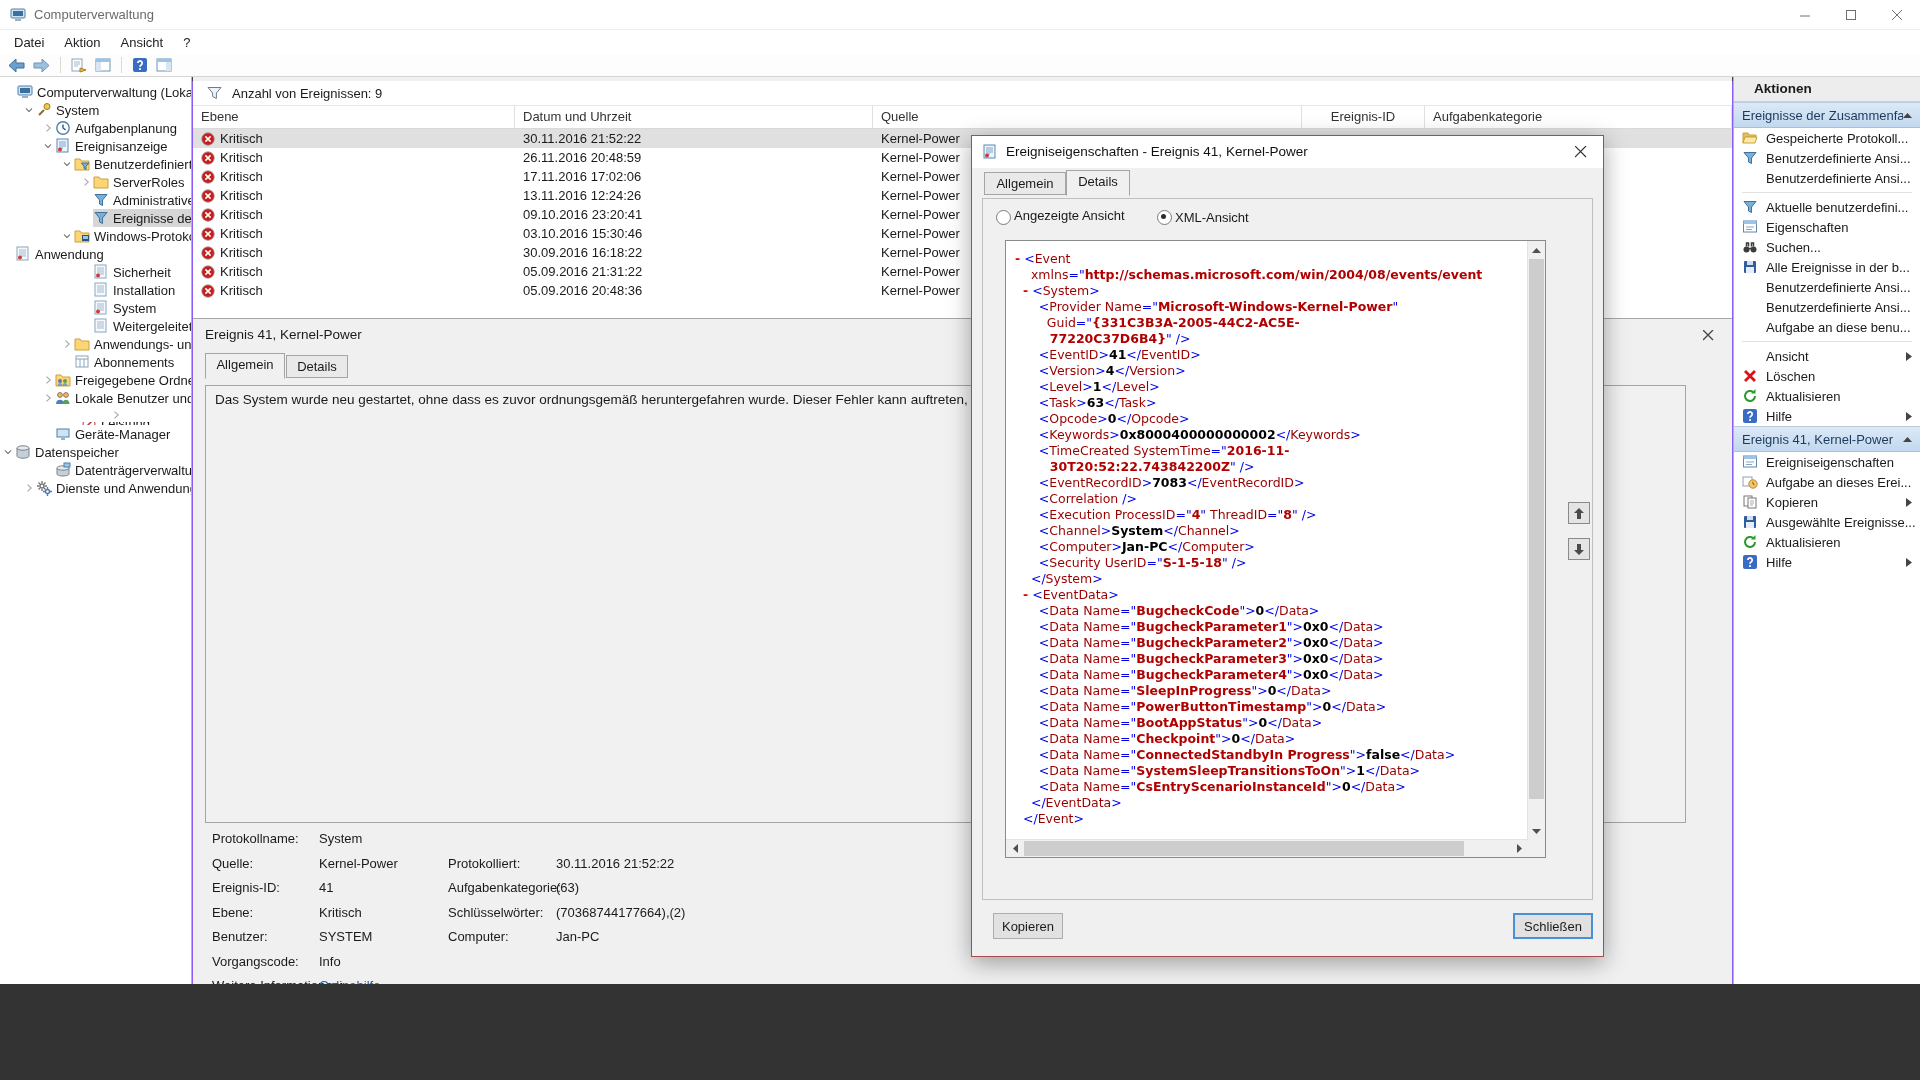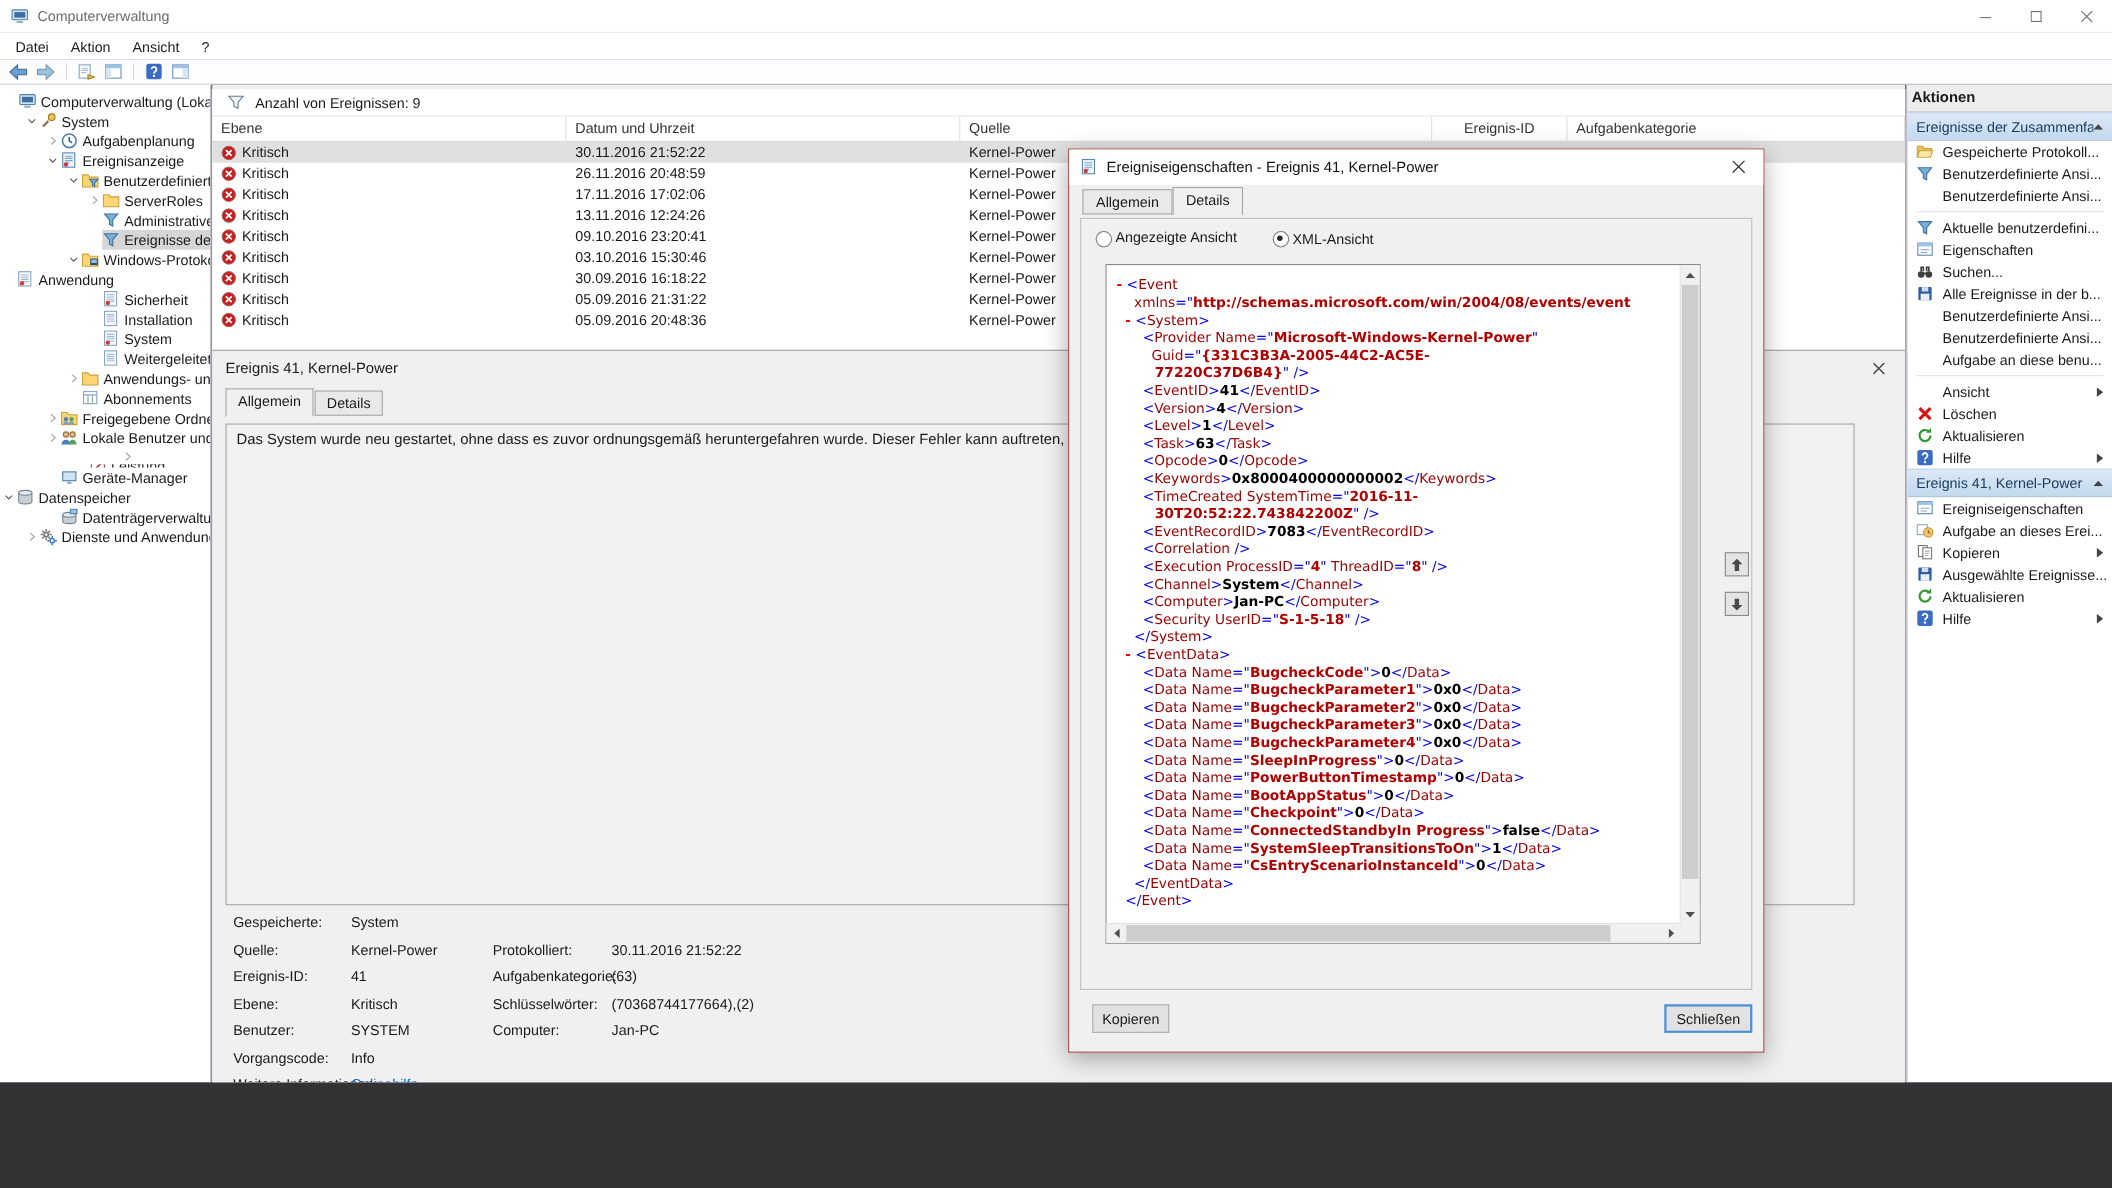--- a/index.html
+++ b/index.html
@@ -46,21 +46,21 @@
   #descbox{left:12px;top:66px;width:1481px;height:438px;background:#f1f1f1;border:1px solid #a5a5a5;}
   #desctext{position:absolute;left:9px;top:6px;font-size:13.5px;white-space:nowrap;overflow:hidden;width:1460px;}
   .frow{position:absolute;font-size:13px;height:18px;}
   .flab{position:absolute;left:19px;}
   .fval{position:absolute;left:126px;}
   .flab2{position:absolute;left:255px;}
   .fval2{position:absolute;left:363px;}
   .link{color:#0066cc;text-decoration:underline;}
   
   #actions{left:1733px;top:77px;width:187px;height:970px;background:#fff;border-left:1px solid #b5b5b5;overflow:hidden;}
-  #acttitle{height:24px;line-height:24px;padding-left:4px;font-size:13.5px;font-weight:bold;background:#ededed;border-bottom:1px solid #cfcfcf;}
+  #acttitle{height:24px;line-height:24px;padding-left:20px;font-size:13.5px;font-weight:bold;background:#ededed;border-bottom:1px solid #cfcfcf;}
   .asec{height:24px;display:flex;align-items:center;background:linear-gradient(#dcE9f7,#c2d8ee);border-top:1px solid #b9cce2;border-bottom:1px solid #aabfd8;font-size:13px;color:#1b3a5c;padding-left:8px;}
   .asec .alabel{flex:1;overflow:hidden;white-space:nowrap;}
   .aitem{height:20px;display:flex;align-items:center;font-size:13px;padding-left:8px;}
   .aitem .aicon{width:16px;height:16px;margin-right:8px;flex:0 0 16px;}
   .aitem .alabel{flex:1;white-space:nowrap;overflow:hidden;}
   .asep{height:1px;background:#e2e2e2;margin:4px 8px;}
   .aarrow{margin-right:8px;}
   
   #dialog{left:971px;top:135px;width:633px;height:822px;background:#f0f0f0;border:1px solid #a94a4c;
           box-shadow:0 6px 22px rgba(0,0,0,.35);z-index:50;}
@@ -695,21 +695,21 @@
       </div>
       <div id="ptabs">
           <div class="tab active" style="left: 12px; top: 34px; width: 80px; height: 26px;">Allgemein</div>
           <div class="tab" style="left: 93px; top: 36px; width: 62px; height: 23px;">Details</div>
         </div>
       <div class="abs" id="descbox">
         <div id="desctext">Das System wurde neu gestartet, ohne dass es zuvor ordnungsgemäß heruntergefahren wurde. Dieser Fehler kann auftreten, wenn das System</div>
       </div>
       <div id="pfields">
           <div class="frow" style="top: 512px; left: 0px; width: 1539px;">
-            <span class="flab">Gespeicherte:</span>
+            <span class="flab">Protokollname:</span>
             <span class="fval">System</span>
           </div>
           <div class="frow" style="top: 536.5px; left: 0px; width: 1539px;">
             <span class="flab">Quelle:</span>
             <span class="fval">Kernel-Power</span>
             <span class="flab2">Protokolliert:</span>
             <span class="fval2">30.11.2016 21:52:22</span>
           </div>
           <div class="frow" style="top: 561px; left: 0px; width: 1539px;">
             <span class="flab">Ereignis-ID:</span>

